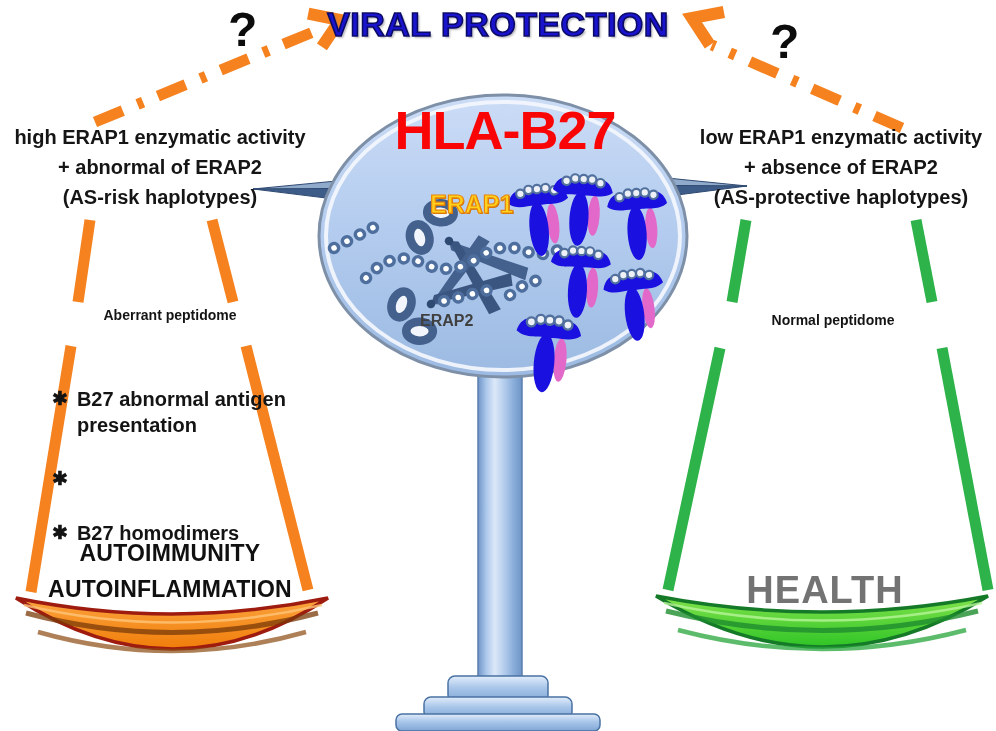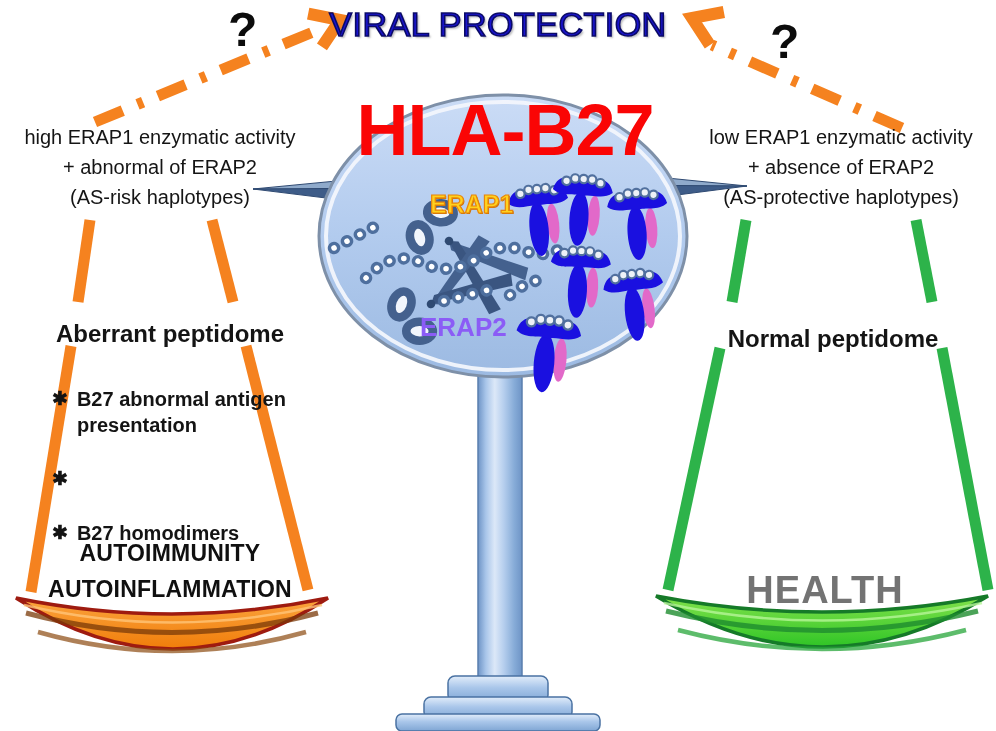--- a/index.html
+++ b/index.html
@@ -5,39 +5,39 @@
   html,body{margin:0;padding:0;background:#fff;}
   .canvas{
     position:relative;width:996px;height:731px;background:#ffffff;overflow:hidden;
     font-family:"Liberation Sans",sans-serif;
   }
   .canvas svg.scene{position:absolute;left:0;top:0;}
   .txt{position:absolute;color:#111;font-weight:bold;line-height:1.35;}
   .center{text-align:center;}
   .title{
     left:0;top:2px;width:996px;text-align:center;
-    font-size:34px;font-weight:400;letter-spacing:.5px;
+    font-size:34px;font-weight:700;letter-spacing:.5px;
     color:#1A14CF;
     -webkit-text-stroke:1.6px #0A0A66;
     text-shadow:2px 2px 2px rgba(110,110,110,.45);
   }
   .qmark{font-size:48px;font-weight:800;color:#0c0c0c;line-height:1;}
-  .cond{font-size:20px;font-weight:normal;color:#151515;line-height:30px;}
+  .cond{font-size:20px;font-weight:bold;color:#151515;line-height:30px;}
   .cond-left{left:8px;top:122px;width:304px;}
   .cond-right{left:688px;top:122px;width:306px;}
   .hla{
     left:350px;top:98px;width:310px;text-align:center;
-    font-size:72px;font-weight:800;letter-spacing:-1px;color:#FA0505;line-height:64px;
+    font-size:54px;font-weight:800;letter-spacing:-1px;color:#FA0505;line-height:64px;
   }
   .erap1{
     left:430px;top:188px;font-size:25px;font-weight:800;color:#FFD21E;
     -webkit-text-stroke:1.2px #E8860B;text-shadow:1px 1px 0 #c96f06;
   }
-  .erap2{left:420px;top:310px;font-size:26px;font-weight:800;color:#8b5cf6;}
-  .funnel-head{font-size:24px;font-weight:bold;color:#141414;margin-top:12px;}
+  .erap2{left:420px;top:310px;font-size:16px;font-weight:800;color:#404040;}
+  .funnel-head{font-size:14px;font-weight:bold;color:#141414;}
   .head-left{left:20px;top:306px;width:300px;}
   .head-right{left:688px;top:311px;width:290px;}
   .bullets{position:absolute;left:52px;top:386px;width:234px;}
   .bullet{display:flex;gap:9px;font-size:20px;font-weight:bold;color:#141414;
           line-height:26px;margin-bottom:28px;}
   .bullet .star{font-size:19px;line-height:26px;}
   .outcome{font-size:23px;font-weight:800;color:#101010;letter-spacing:.2px;}
   .out1{left:10px;top:538px;width:320px;}
   .out2{left:10px;top:574px;width:320px;}
   .health{left:700px;top:565px;width:250px;font-size:38px;font-weight:800;

